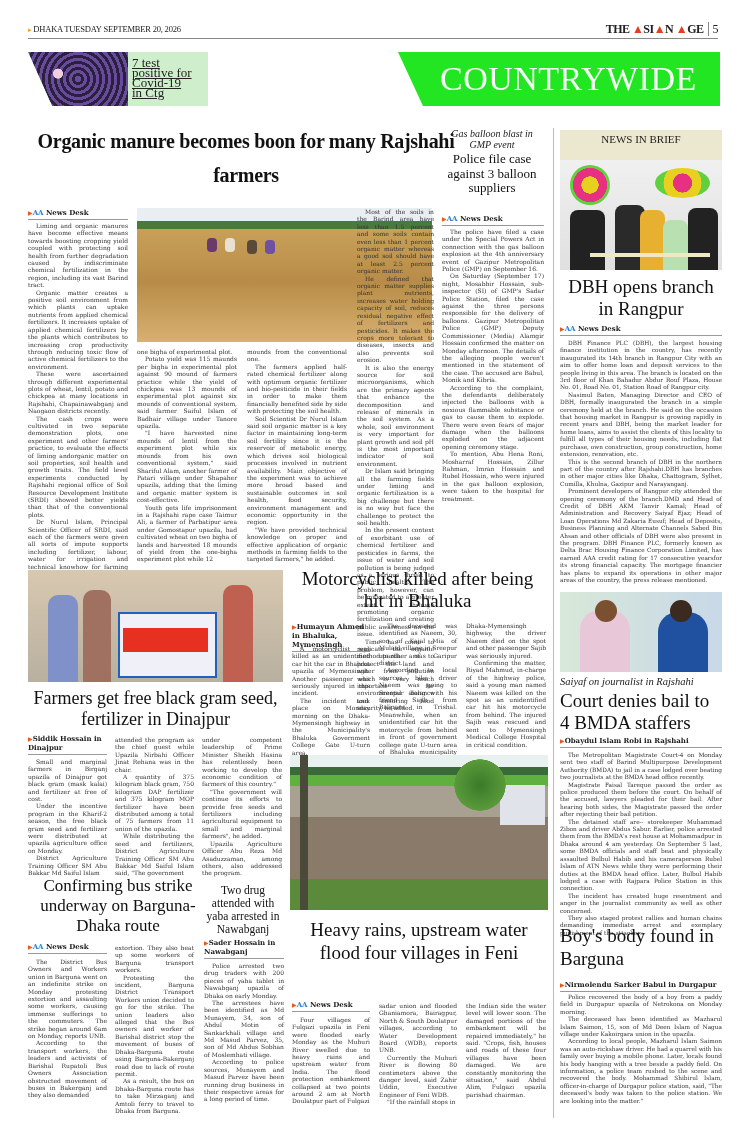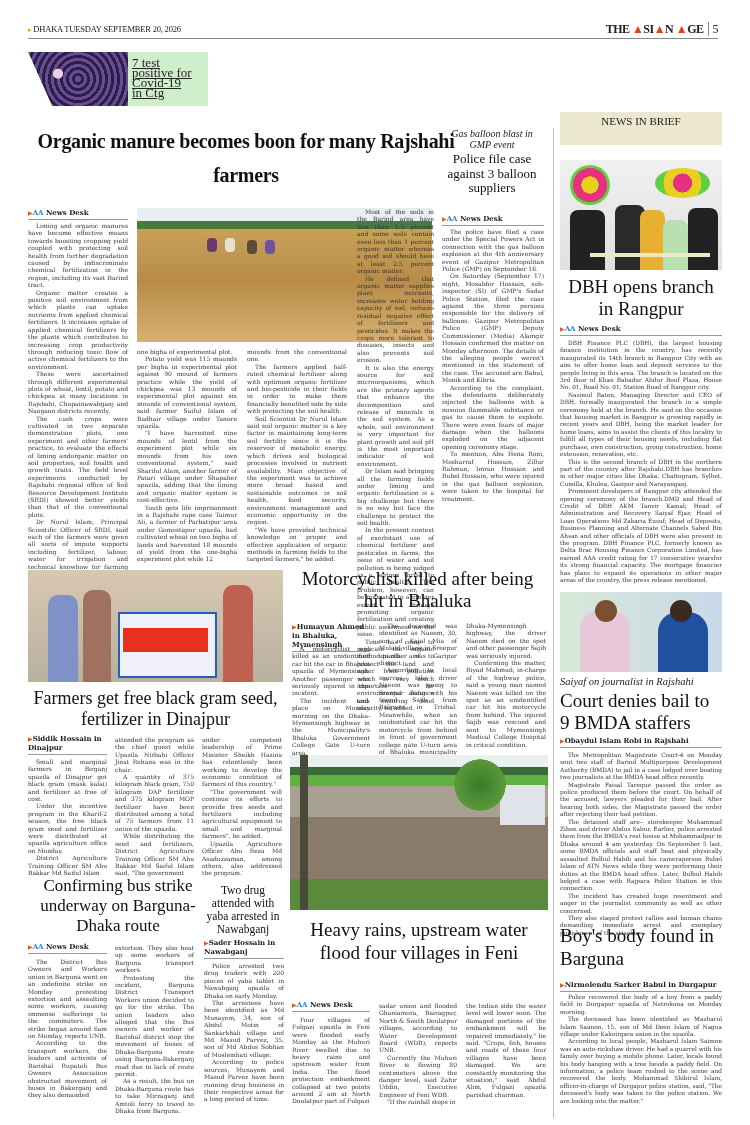--- a/index.html
+++ b/index.html
@@ -34,20 +34,23 @@
 <div class="abs topbar">
   <div class="abs dateline"><span class="dot">▸</span><span>DHAKA TUESDAY SEPTEMBER 20, 2026</span></div>
   <div class="abs brand"><span>THE </span><span class="tri">▲</span><span>SI</span><span class="tri">▲</span><span>N </span><span class="tri">▲</span><span>GE</span><span class="pg">5</span></div>
 </div>
 
 <div class="abs banner">
   <div class="teaser" style="left:0;width:180px;clip-path:polygon(0 0,100% 0,100% 100%,24px 100%);">
     <div class="img" style="width:100px;background:radial-gradient(circle at 30% 40%,#f0d0e0 0 6%,transparent 7%),repeating-radial-gradient(circle at 50% 50%,#6a4a9a 0 3px,#2a2040 3px 6px);clip-path:polygon(0 0,100% 0,100% 100%,24px 100%);"></div>
     <div class="txt" style="left:104px;top:6px;width:60px;">7 test positive for Covid-19 in Ctg</div>
   </div>
+  <div class="cwbar">
+      <span>COUNTRYWIDE</span>
+    </div>
 </div>
 
 <div class="abs headline" style="left:28px;top:124px;width:436px;font-size:20px;line-height:34px;font-weight:bold;letter-spacing:-0.3px;">Organic manure becomes boon for many Rajshahi farmers</div>
 <div class="abs byline" style="left:28px;top:208px;width:100px;"><span class="mark">▶</span><span class="aa">AA</span> <span>News Desk</span></div>
 <div class="abs col" style="left:28px;top:222px;width:100px;">
   <p>Liming and organic manures have become effective means towards boosting cropping yield coupled with protecting soil health from further degradation caused by indiscriminate chemical fertilization in the region, including its vast Barind tract.</p>
     <p>Organic matter creates a positive soil environment from which plants can uptake nutrients from applied chemical fertilizers. It increases uptake of applied chemical fertilizers by the plants which contributes to increasing crop productivity through reducing toxic flow of active chemical fertilizers to the environment.</p>
     <p>These were ascertained through different experimental plots of wheat, lentil, potato and chickpea at many locations in Rajshahi, Chapainawabganj and Naogaon districts recently.</p>
     <p>The cash crops were cultivated in two separate demonstration plots, one experiment and other farmers' practice, to evaluate the effects of liming andorganic matter on soil properties, soil health and growth traits. The field level experiments conducted by Rajshahi regional office of Soil Resource Development Institute (SRDI) showed better yields than that of the conventional plots.</p>
     <p>Dr Nurul Islam, Principal Scientific Officer of SRDI, said each of the farmers were given all sorts of impute supports including fertilizer, labour, water for irrigation and technical knowhow for farming crops on</p>
@@ -84,21 +87,21 @@
 <div class="abs byline" style="left:442px;top:214px;width:102px;"><span class="mark">▶</span><span class="aa">AA</span> <span>News Desk</span></div>
 <div class="abs col" style="left:442px;top:228px;width:102px;">
   <p>The police have filed a case under the Special Powers Act in connection with the gas balloon explosion at the 4th anniversary event of Gazipur Metropolitan Police (GMP) on September 16.</p>
     <p>On Saturday (September 17) night, Mosabbir Hossain, sub-inspector (SI) of GMP's Sadar Police Station, filed the case against the three persons responsible for the delivery of balloons. Gazipur Metropolitan Police (GMP) Deputy Commissioner (Media) Alamgir Hossain confirmed the matter on Monday afternoon. The details of the alleging people weren't mentioned in the statement of the case. The accused are Babul, Monik and Kibria.</p>
     <p>According to the complaint, the defendants deliberately injected the balloons with a noxious flammable substance or gas to cause them to explode. There were even fears of major damage when the balloons exploded on the adjacent opening ceremony stage.</p>
     <p>To mention, Abu Hena Roni, Mosharraf Hossain, Zillur Rahman, Imran Hossain and Rubel Hossain, who were injured in the gas balloon explosion, were taken to the hospital for treatment.</p>
 </div>
 
 <div class="abs vrule" style="left:553px;top:128px;height:990px;"></div>
 
-<div class="abs brief-head" style="left:560px;top:112px;width:162px;height:33px;line-height:18px;">NEWS IN BRIEF</div>
+<div class="abs brief-head" style="left:560px;top:130px;width:162px;height:33px;line-height:18px;">NEWS IN BRIEF</div>
 <div class="abs photo" style="left:560px;top:160px;width:162px;height:110px;background:linear-gradient(#f0f0f0,#e0e0e0);">
   <div style="position:absolute;left:10px;top:5px;width:40px;height:40px;background:radial-gradient(circle,#e8d020 0 30%,#e83080 31% 60%,#60d040 61%);border-radius:50%;"></div>
   <div style="position:absolute;left:95px;top:8px;width:55px;height:30px;background:radial-gradient(circle,#e83080 0 30%,#e8d020 31% 60%,#60d040 61%);border-radius:50%;"></div>
   <div style="position:absolute;left:10px;top:50px;width:35px;height:60px;background:#222;border-radius:8px 8px 0 0;"></div>
   <div style="position:absolute;left:55px;top:45px;width:30px;height:65px;background:#2a2a2a;border-radius:8px 8px 0 0;"></div>
   <div style="position:absolute;left:80px;top:50px;width:25px;height:60px;background:#e8b030;border-radius:8px 8px 0 0;"></div>
   <div style="position:absolute;left:103px;top:60px;width:25px;height:50px;background:#b8e0b0;border-radius:8px 8px 0 0;"></div>
   <div style="position:absolute;left:128px;top:48px;width:30px;height:62px;background:#222;border-radius:8px 8px 0 0;"></div>
   <div style="position:absolute;left:30px;top:93px;width:120px;height:4px;background:#f0e8c0;"></div>
 </div>
@@ -111,21 +114,21 @@
     <p>Prominent developers of Rangpur city attended the opening ceremony of the branch.DMD and Head of Credit of DBH AKM Tanvir Kamal; Head of Administration and Recovery Saiyaf Ejaz; Head of Loan Operations Md Zakaria Eusuf; Head of Deposits, Business Planning and Alternate Channels Sabed Bin Ahsan and other officials of DBH were also present in the program. DBH Finance PLC, formerly known as Delta Brac Housing Finance Corporation Limited, has earned AAA credit rating for 17 consecutive yearsfor its strong financial capacity. The mortgage financier has plans to expand its operations in other major areas of the country, the press release mentioned.</p>
 </div>
 
 <div class="abs photo" style="left:560px;top:592px;width:162px;height:80px;background:linear-gradient(90deg,#d8e8d8,#c8d8e8);">
   <div style="position:absolute;left:20px;top:18px;width:50px;height:62px;background:#e8c8d8;border-radius:20px 20px 0 0;"></div>
   <div style="position:absolute;left:35px;top:8px;width:22px;height:22px;background:#7a5030;border-radius:50%;"></div>
   <div style="position:absolute;left:98px;top:20px;width:50px;height:60px;background:#2050a0;border-radius:20px 20px 0 0;"></div>
   <div style="position:absolute;left:110px;top:8px;width:22px;height:22px;background:#3a2a20;border-radius:50%;"></div>
 </div>
 <div class="abs kicker" style="left:560px;top:676px;width:162px;font-size:10.5px;text-align:left;">Saiyaf on journalist in Rajshahi</div>
-<div class="abs headline" style="left:560px;top:690px;width:162px;font-size:19px;line-height:22px;text-align:left;">Court denies bail to 9 BMDA staffers</div>
+<div class="abs headline" style="left:560px;top:690px;width:162px;font-size:19px;line-height:22px;text-align:left;">Court denies bail to 4 BMDA staffers</div>
 <div class="abs byline" style="left:560px;top:736px;width:162px;"><span class="mark">▶</span><span>Obaydul Islam Robi in Rajshahi</span></div>
 <div class="abs col" style="left:560px;top:752px;width:162px;font-size:5.8px;line-height:7.4px;">
   <p>The Metropolitan Magistrate Court-4 on Monday sent two staff of Barind Multipurpose Development Authority (BMDA) to jail in a case lodged over beating two journalists at the BMDA head office recently.</p>
     <p>Magistrate Faisal Tareque passed the order as police produced them before the court. On behalf of the accused, lawyers pleaded for their bail. After hearing both sides, the Magistrate passed the order after rejecting their bail petition.</p>
     <p>The detained staff are-- storekeeper Muhammad Zibon and driver Abdus Sabur. Earlier, police arrested them from the BMDA's rest house at Mohammadpur in Dhaka around 4 am yesterday. On September 5 last, some BMDA officials and staff beat and physically assaulted Bulbul Habib and his cameraperson Rubel Islam of ATN News while they were performing their duties at the BMDA head office. Later, Bulbul Habib lodged a case with Rajpara Police Station in this connection.</p>
     <p>The incident has created huge resentment and anger in the journalist community as well as other concerned.</p>
     <p>They also staged protest rallies and human chains demanding immediate arrest and exemplary punishment of the attackers.</p>
 </div>
 
 <div class="abs headline" style="left:560px;top:924px;width:162px;font-size:19px;line-height:23px;text-align:left;">Boy's body found in Barguna</div>

